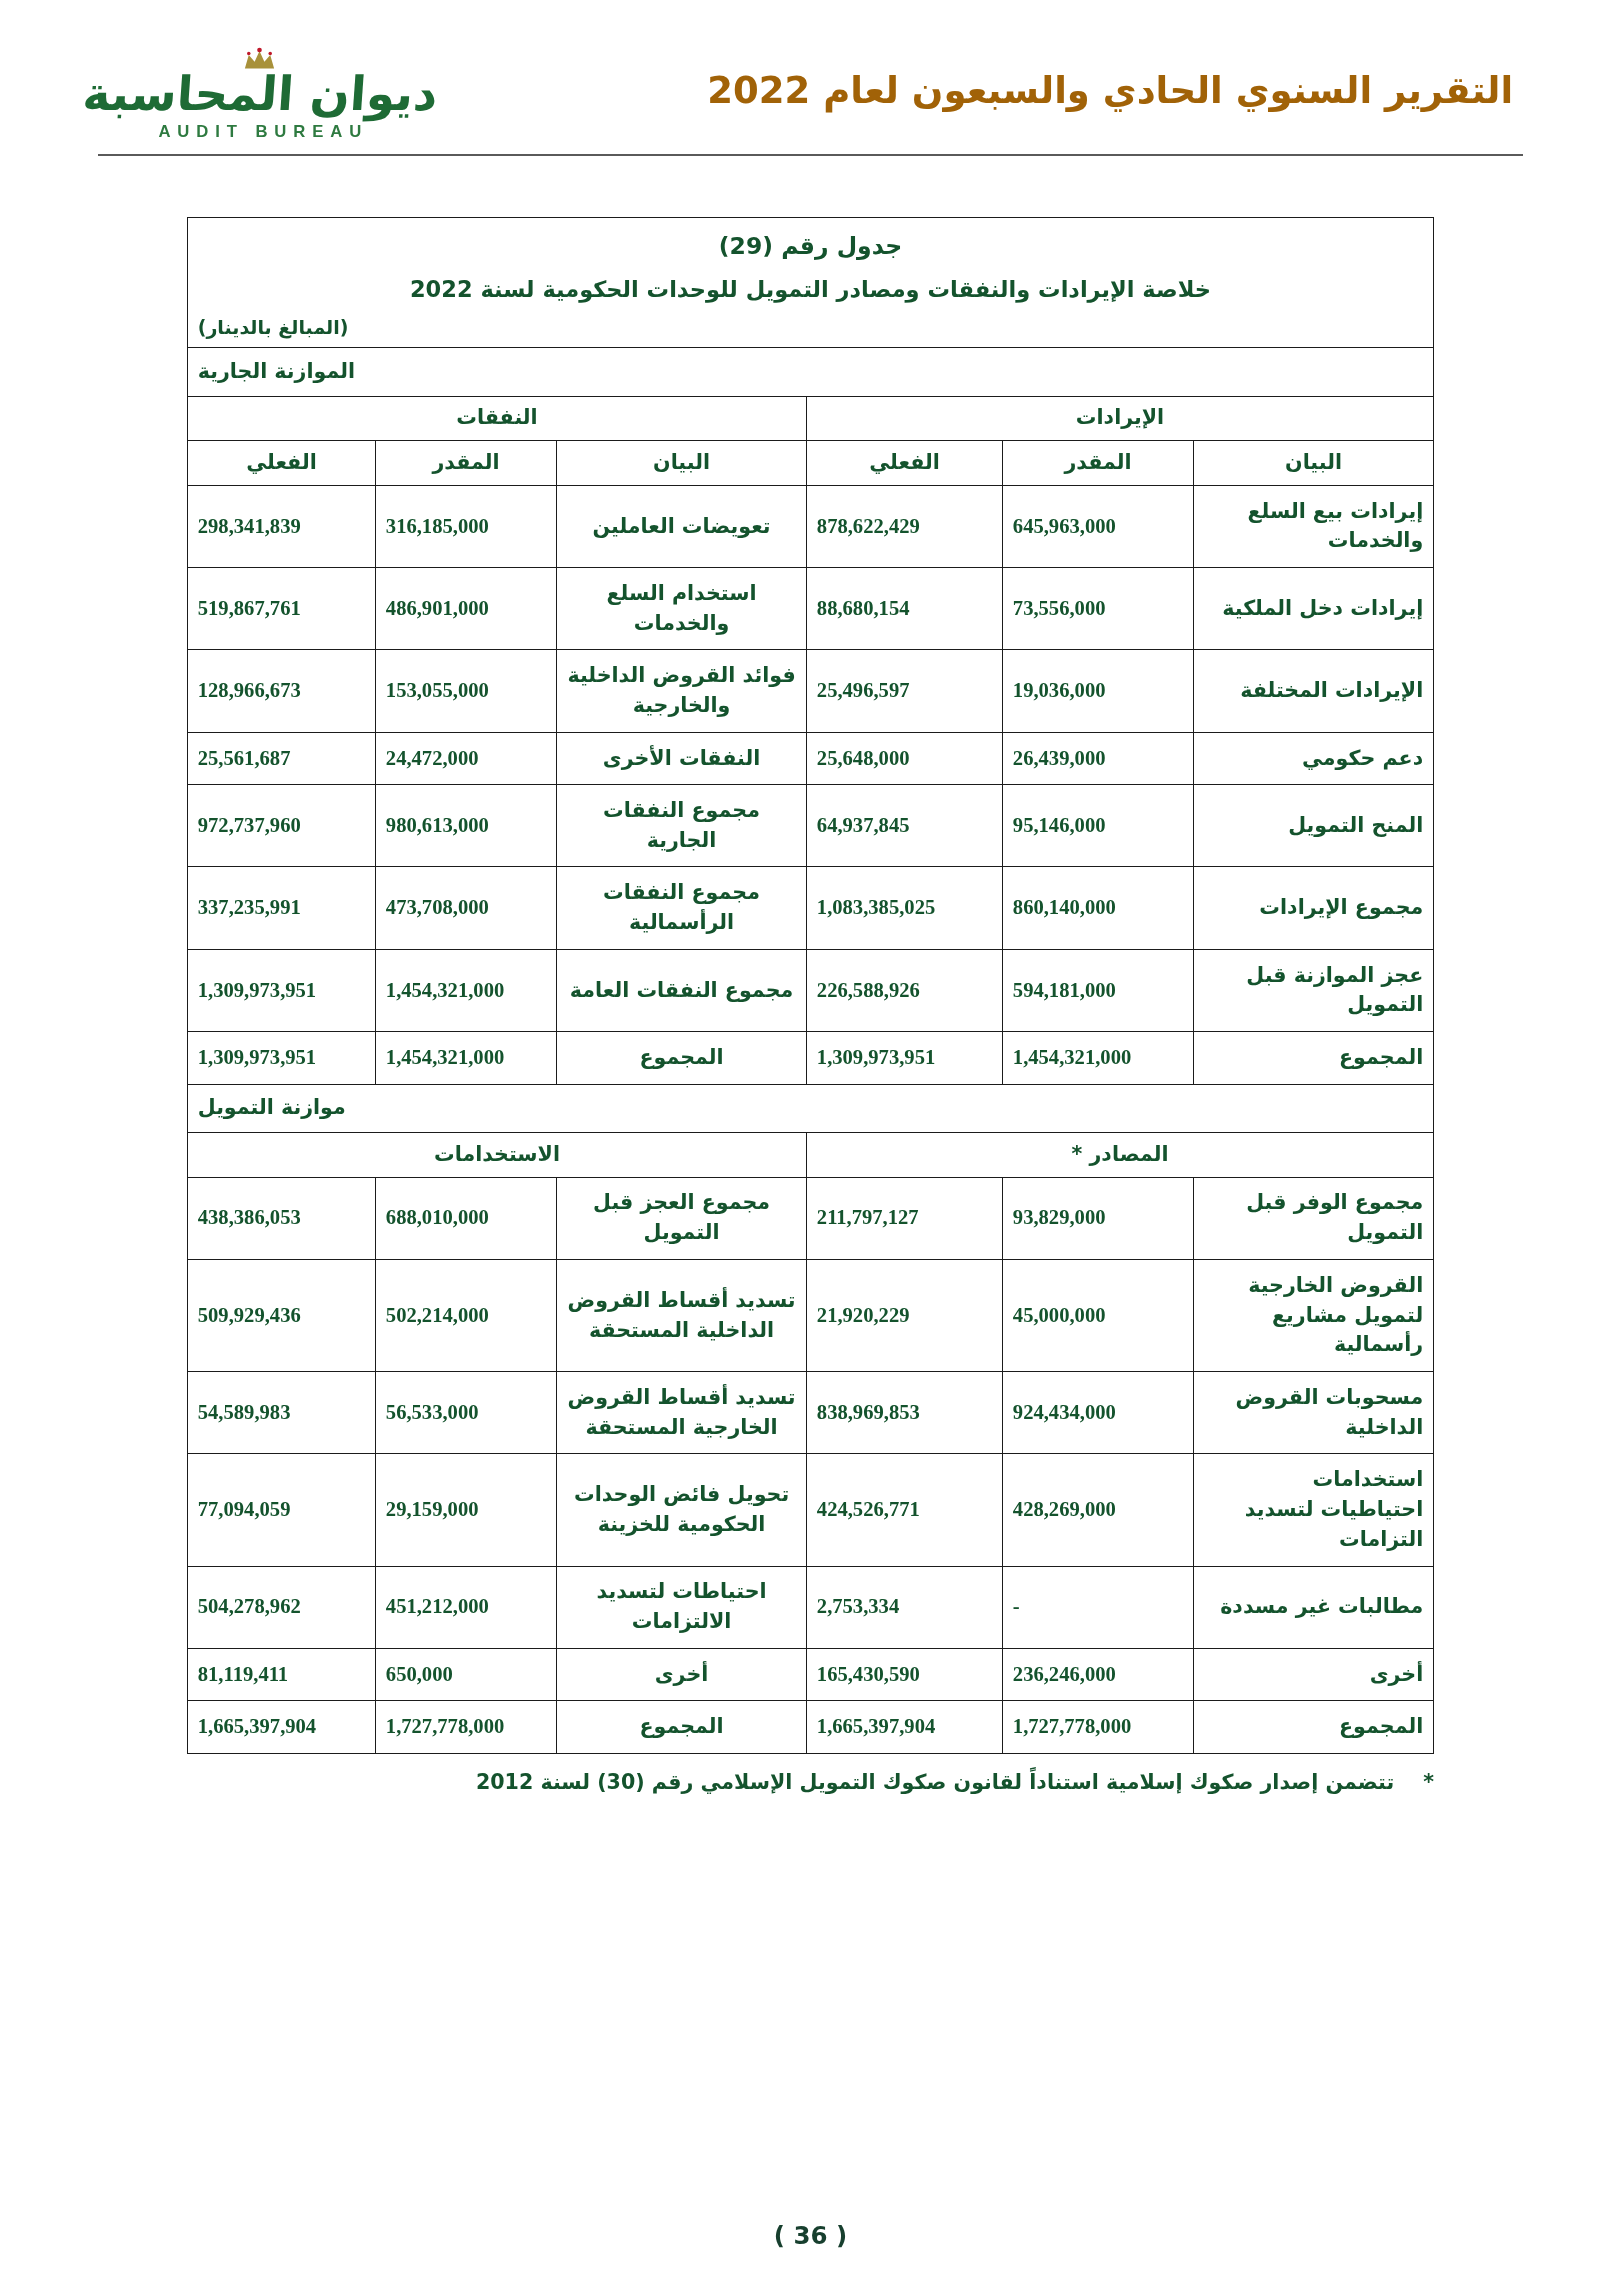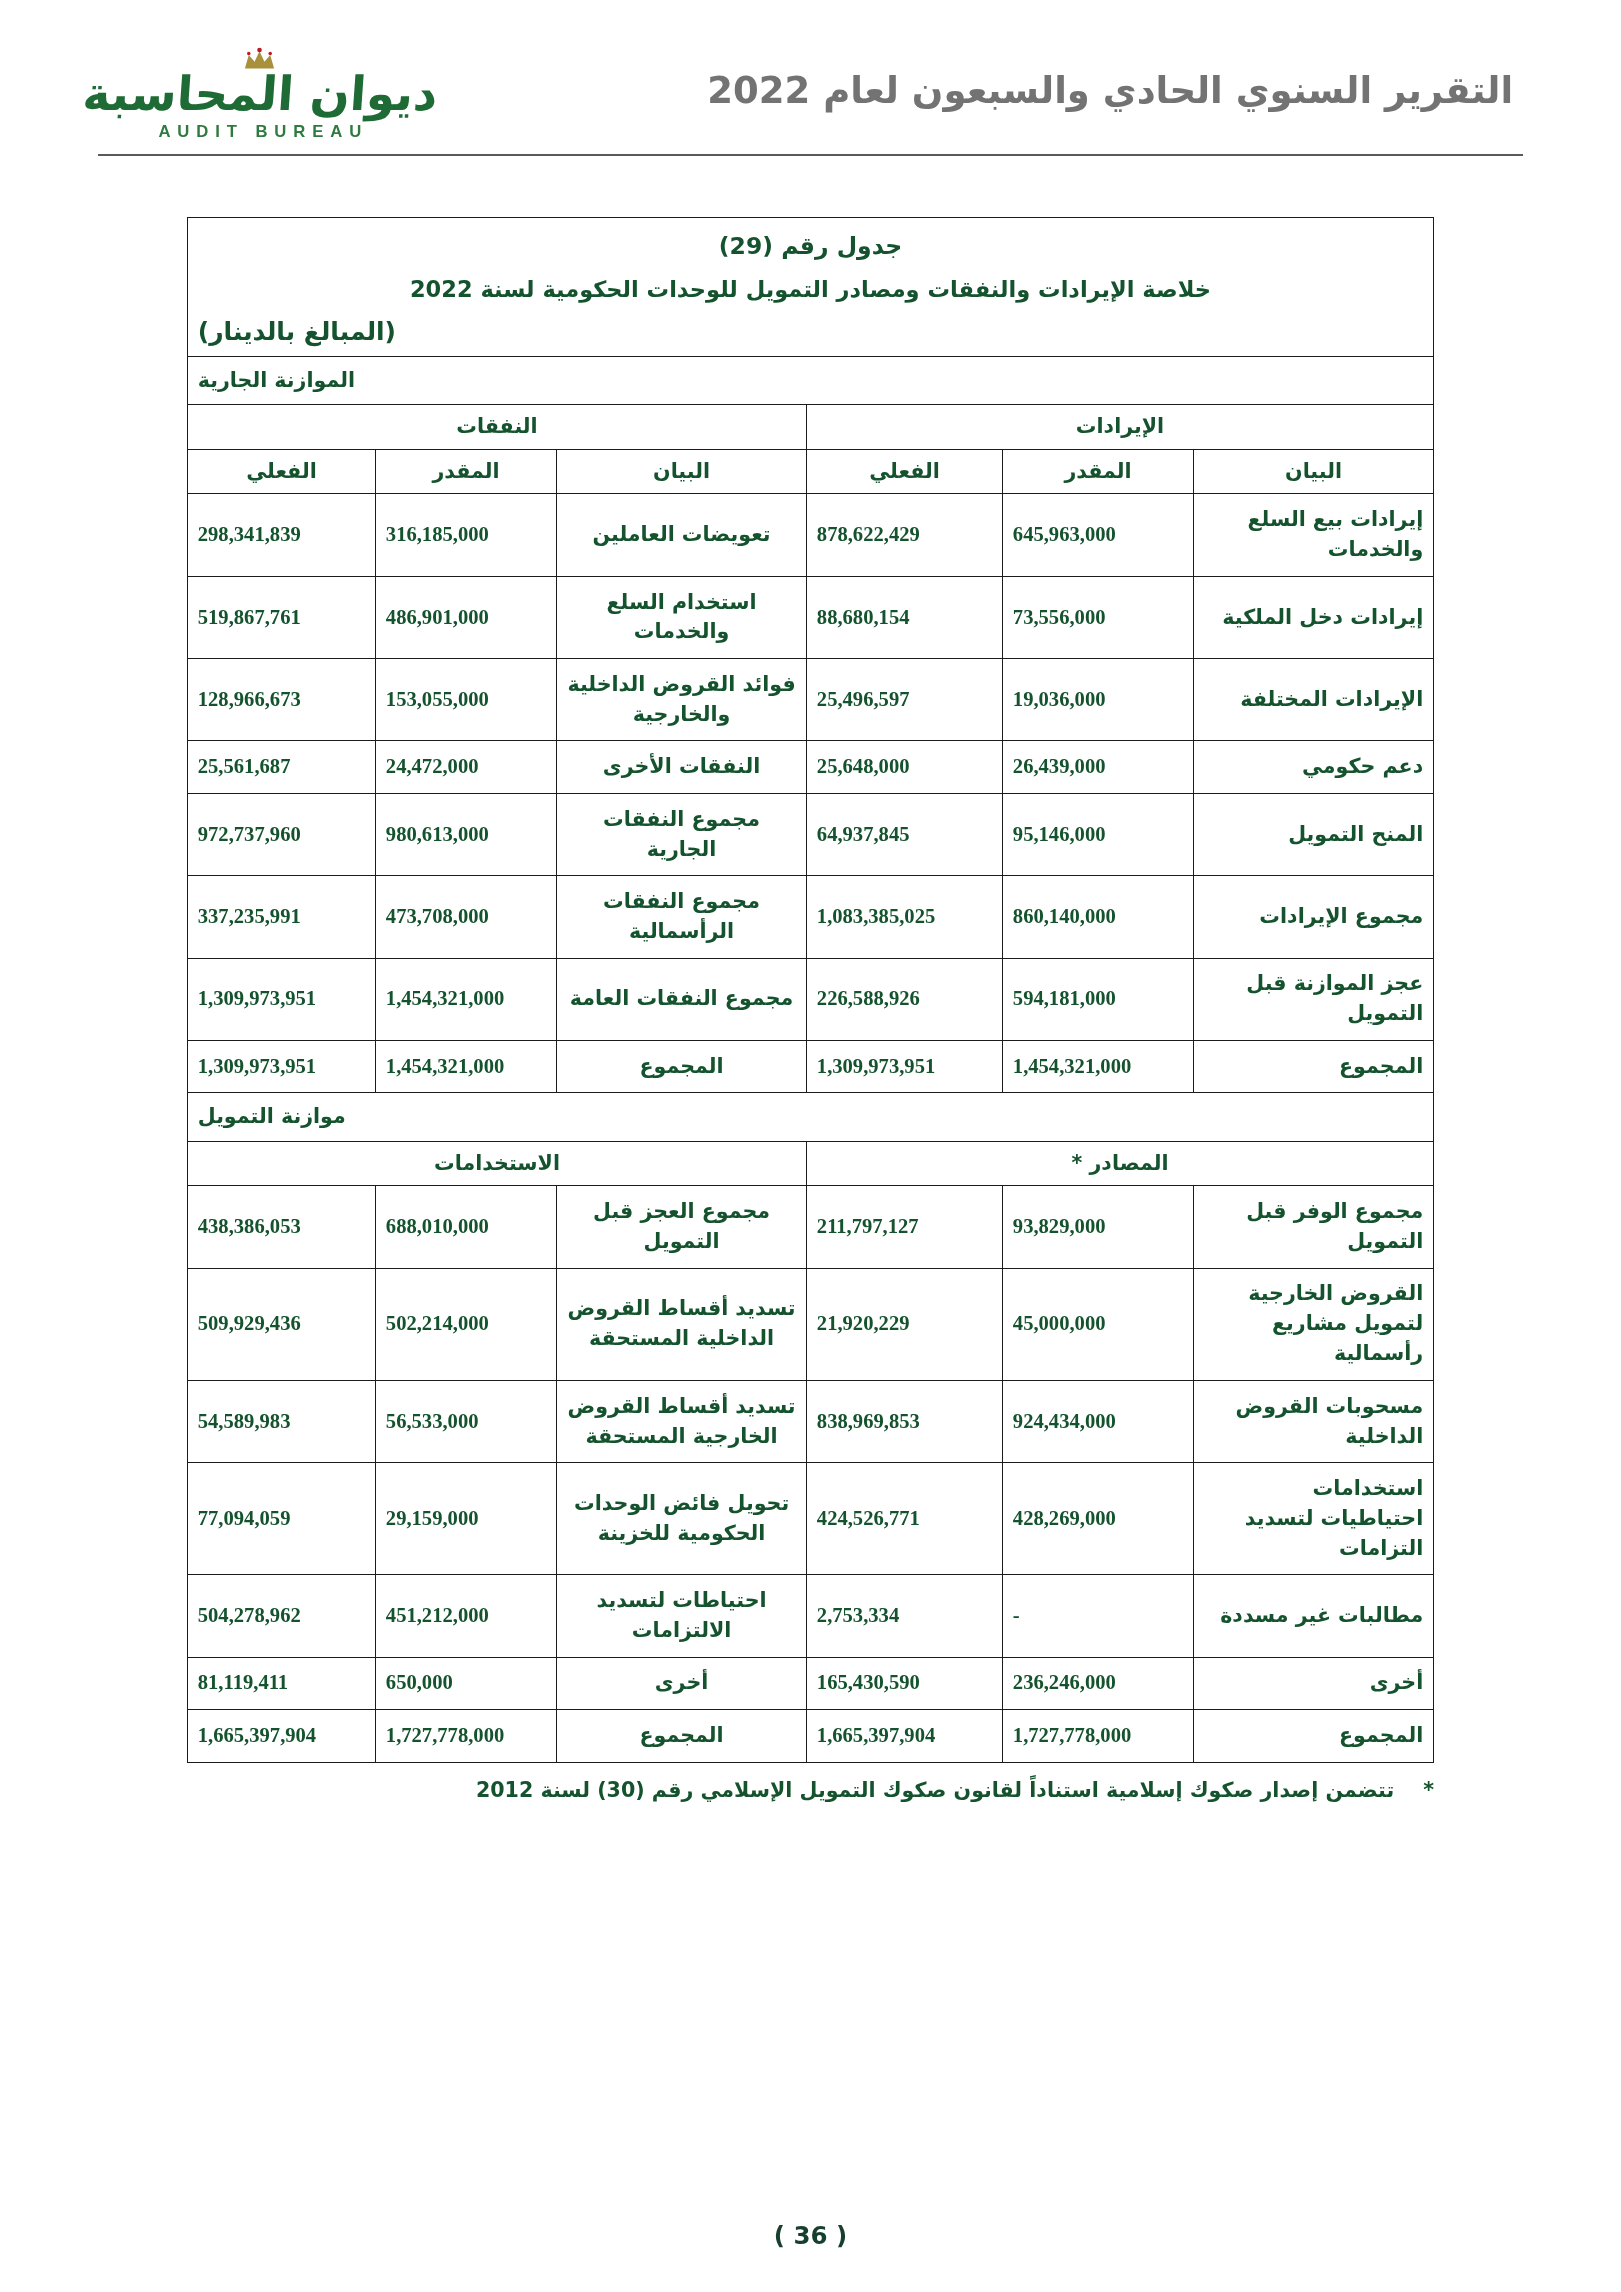--- a/index.html
+++ b/index.html
@@ -15,39 +15,39 @@
     display: flex; flex-direction: column;
     overflow: hidden;
   }
 
   
   .page-header { display: flex; align-items: flex-start; justify-content: space-between; padding: 0 9.8px; }
   .logo { display: flex; flex-direction: column; align-items: center; width: 304px; }
   .crown-svg { display: block; margin: 0 auto -3.9px; }
   .logo-arabic { font-size: 47px; font-weight: bold; color: #1e6b35; line-height: 1.05; transform: skewX(-4deg); white-space: nowrap; }
   .logo-latin { font-family: "Liberation Sans", sans-serif; font-size: 16.7px; font-weight: bold; color: #2e7a40; letter-spacing: 6.9px; margin-top: 3.9px; white-space: nowrap; margin-left: 7px; }
-  .report-title { direction: rtl; font-size: 37px; font-weight: bold; color: #737373; padding-top: 21.6px; white-space: nowrap; }
+  .report-title { direction: rtl; font-size: 37px; font-weight: bold; color: #a16207; padding-top: 21.6px; white-space: nowrap; }
   .header-rule { border: none; border-top: 2px solid #5a5a5a; margin: 11.8px 0 0; }
 
   
   table.main-table {
     border-collapse: collapse; table-layout: fixed;
     width: 1247px; margin: 61px auto 0;
   }
   table.main-table td {
     border: 1.5px solid #1b1b1b;
     padding: 10.8px 9.8px;
     font-size: 20.6px; font-weight: bold;
     color: #14532d; vertical-align: middle;
     line-height: 1.45;
   }
   .title-cell { padding: 7.8px 5.9px 3.9px !important; margin-top: 20px; }
   .t-title { font-size: 23.5px; text-align: center; margin: 3.9px 0 9.8px; }
   .t-sub   { font-size: 22.5px; text-align: center; margin-bottom: 7.8px; }
-  .t-note  { font-size: 25px; text-align: left; padding: 0 3.9px 2px; }
+  .t-note  { font-size: 19px; text-align: left; padding: 0 3.9px 2px; }
   .section-cell { text-align: left; font-size: 21.6px; padding: 8.8px 9.8px !important; }
   .group-cell   { text-align: center; font-size: 20.6px; padding: 6.9px 9.8px !important; }
   .colhead td   { text-align: center; padding: 6.9px 9.8px !important; }
   .desc-r { text-align: right; }
   .desc-c { text-align: center; }
   .num {
     font-family: "Liberation Serif", "DejaVu Serif", serif;
     font-size: 21.6px; text-align: left; direction: ltr;
     padding-right: 13.7px !important;
   }

